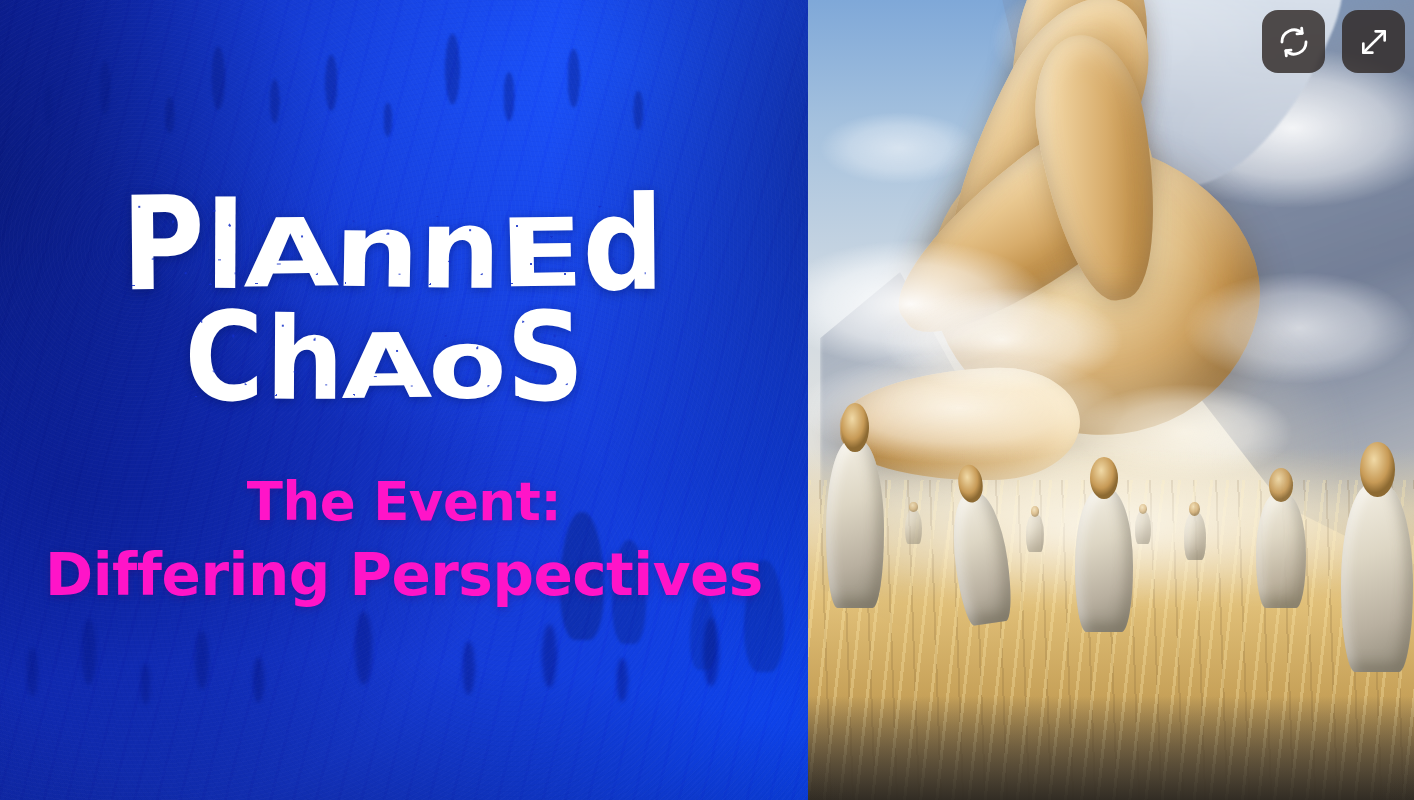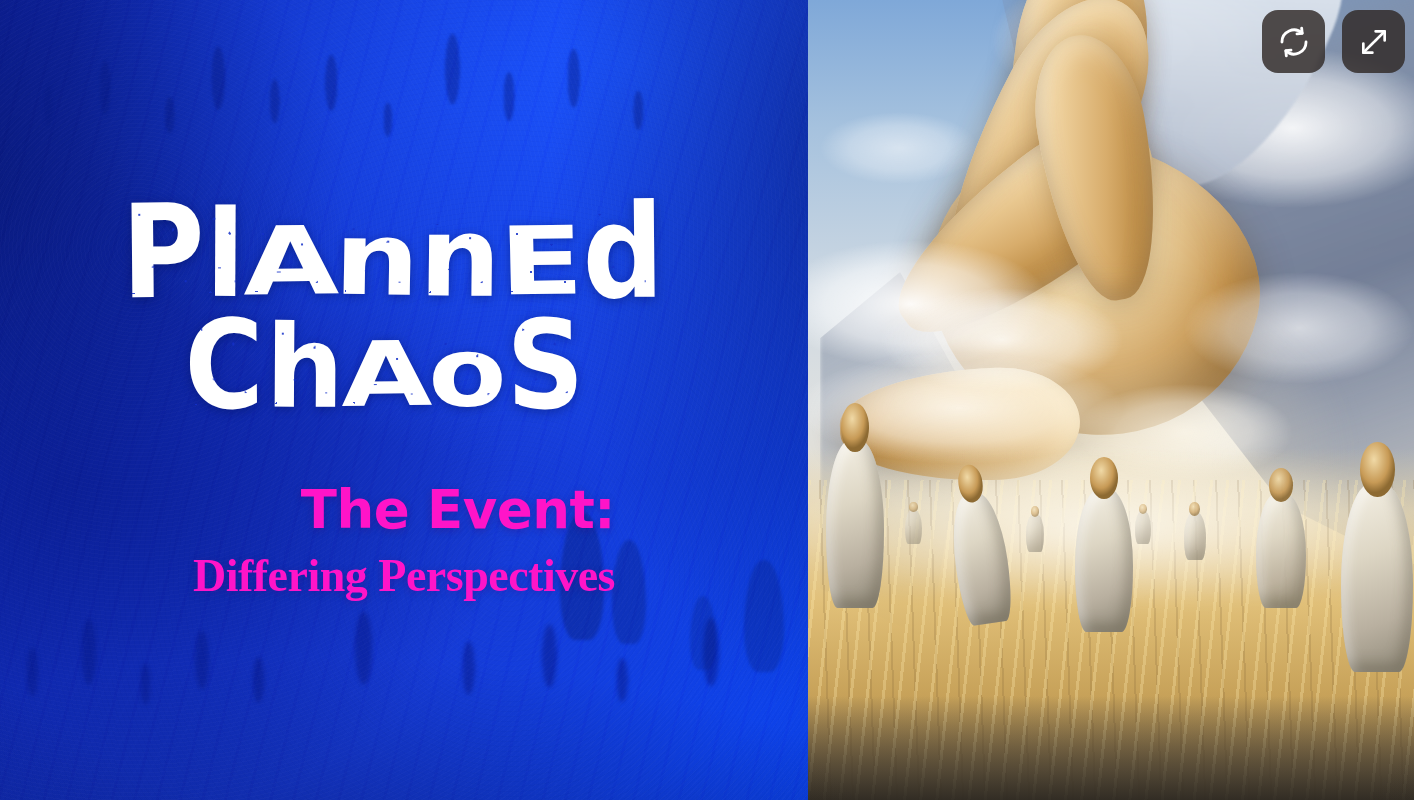--- a/index.html
+++ b/index.html
@@ -164,31 +164,31 @@
       radial-gradient(1.8px 2.4px at 63% 31%, #1430C8 0 60%, transparent 62%),
       radial-gradient(2.6px 1.4px at 38% 62%, #1430C8 0 60%, transparent 62%),
       radial-gradient(1.5px 1.5px at 78% 74%, #1430C8 0 60%, transparent 62%),
       radial-gradient(2.0px 1.2px at 14% 84%, #1430C8 0 60%, transparent 62%);
     mix-blend-mode:normal;
     opacity:.85;
   }
 
   .subtitle{
     margin-top:54px;
-    text-align:right;
+    text-align:center;
     font-family:"DejaVu Sans", sans-serif;
     font-weight:700;
     font-size:53px;
     line-height:1.34;
     letter-spacing:-.5px;
     color:#FF14C8;
     text-shadow:0 2px 9px rgba(60,0,90,.30);
   }
   .subtitle .sub-line{ display:block; }
-  .subtitle .sub-line2{ font-size:46px;font-family:Liberation Serif, serif; }
+  .subtitle .sub-line2{ font-size:58px; }
 
   
   .right-panel{
     position:absolute; left:808px; top:0;
     width:606px; height:800px;
     overflow:hidden;
     background:#b9c3d2;
   }
   
   .art-sky{

